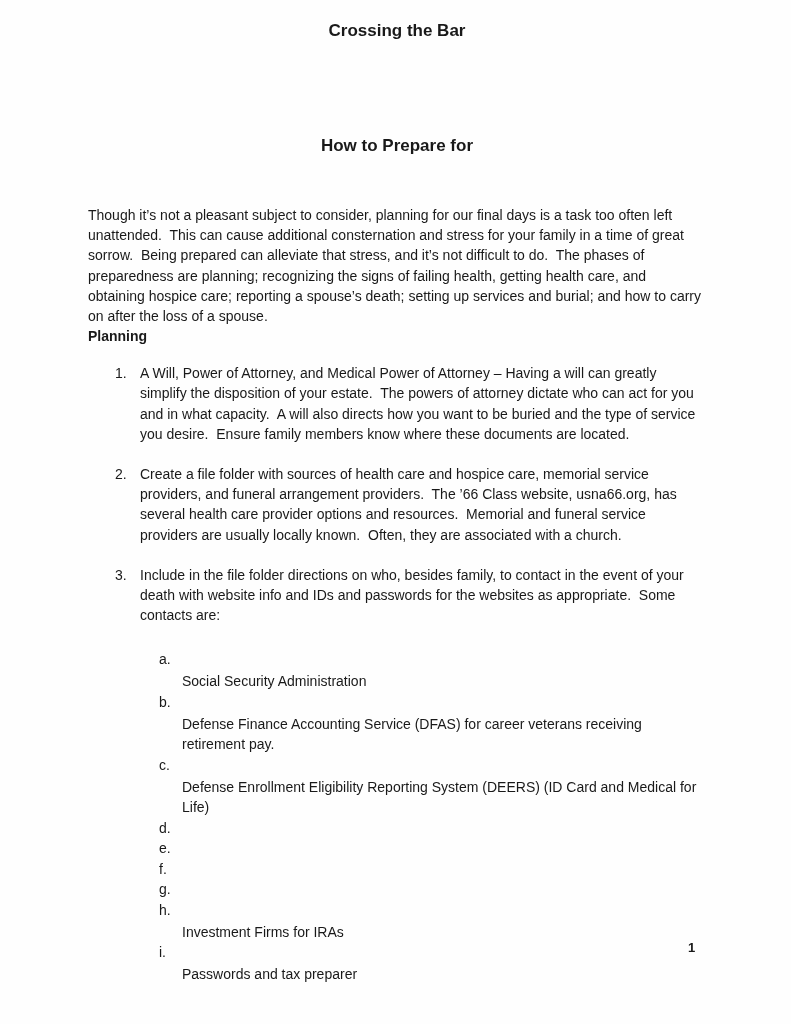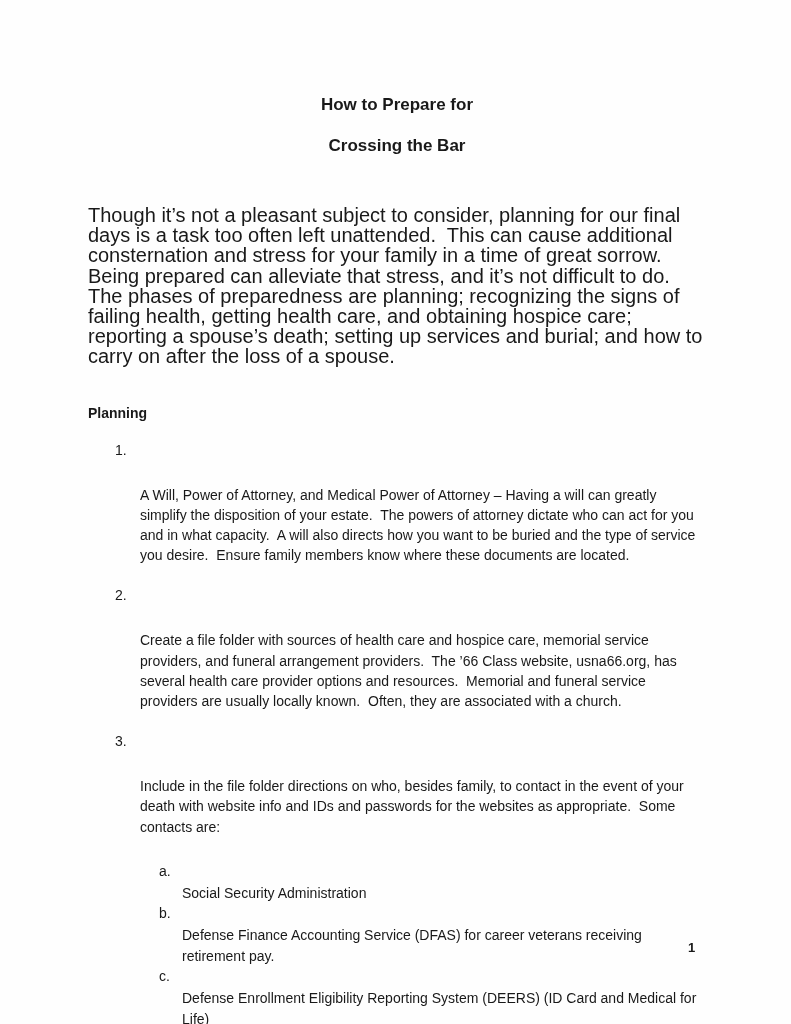--- a/index.html
+++ b/index.html
@@ -28,26 +28,25 @@
     text-align: center;
     font-weight: bold;
     font-size: 17px;
     line-height: 20px;
     white-space: pre-wrap;
   }
   .title-1 { margin-top: 95px; }
   .title-2 { margin-top: 21px; }
   .intro {
     margin-top: 49px;
-    font-size: 20px;
+    font-size: 14px;
     line-height: 20.2px;
     white-space: pre-wrap;
   }
   .section-heading {
-    margin-top: 36px;
     font-size: 14px;
     font-weight: bold;
     line-height: 20px;
   }
   .num-list {
     margin-top: 17px;
   }
   .num-list .item {
     display: flex;
     font-size: 14px;
@@ -55,21 +54,20 @@
     margin-bottom: 20px;
   }
   .num-list .marker {
     margin-left: 27px;
     width: 25px;
     flex: 0 0 25px;
   }
   .num-list .text {
     flex: 1;
     white-space: pre-wrap;
-    margin-top: 45px;
   }
   .letter-list {
     margin-top: 24px;
   }
   .letter-list .item {
     display: flex;
     font-size: 14px;
     line-height: 20.5px;
   }
   .letter-list .marker {
@@ -90,22 +88,22 @@
     font-weight: bold;
     line-height: 18px;
   }
 </style>
 </head>
 <body>
 
 <div class="page">
   <div class="content">
 
+    <div class="title title-2">Crossing the Bar</div>
     <div class="title title-1">How to Prepare for</div>
-    <div class="title title-2">Crossing the Bar</div>
 
     <div class="intro">Though it’s not a pleasant subject to consider, planning for our final days is a task too often left unattended.  This can cause additional consternation and stress for your family in a time of great sorrow.  Being prepared can alleviate that stress, and it’s not difficult to do.  The phases of preparedness are planning; recognizing the signs of failing health, getting health care, and obtaining hospice care; reporting a spouse’s death; setting up services and burial; and how to carry on after the loss of a spouse.</div>
 
     <div class="section-heading">Planning</div>
 
     <div class="num-list">
       <div class="item">
         <span class="marker">1.</span>
         <span class="text">A Will, Power of Attorney, and Medical Power of Attorney – Having a will can greatly simplify the disposition of your estate.  The powers of attorney dictate who can act for you and in what capacity.  A will also directs how you want to be buried and the type of service you desire.  Ensure family members know where these documents are located.</span>
       </div>

